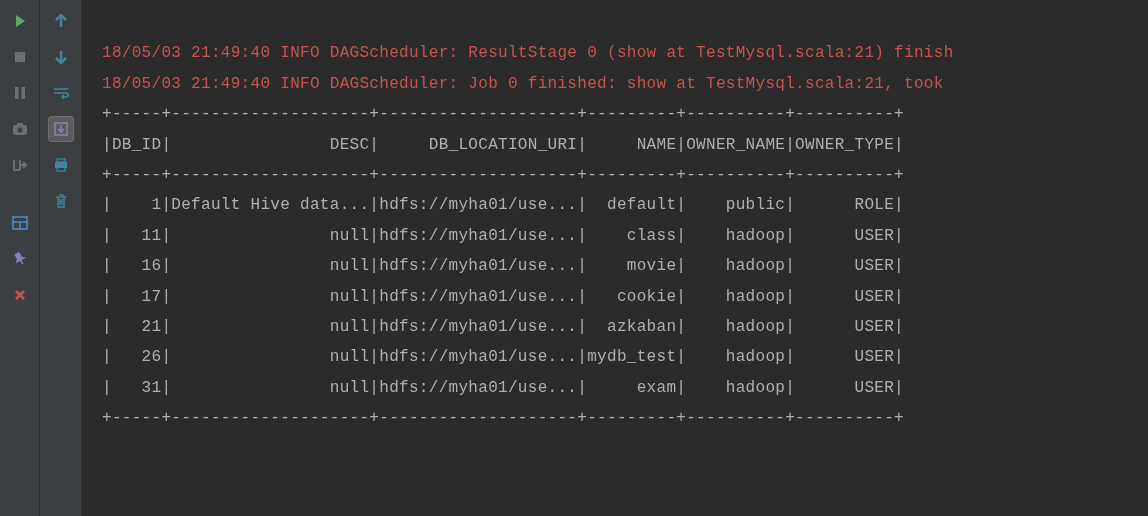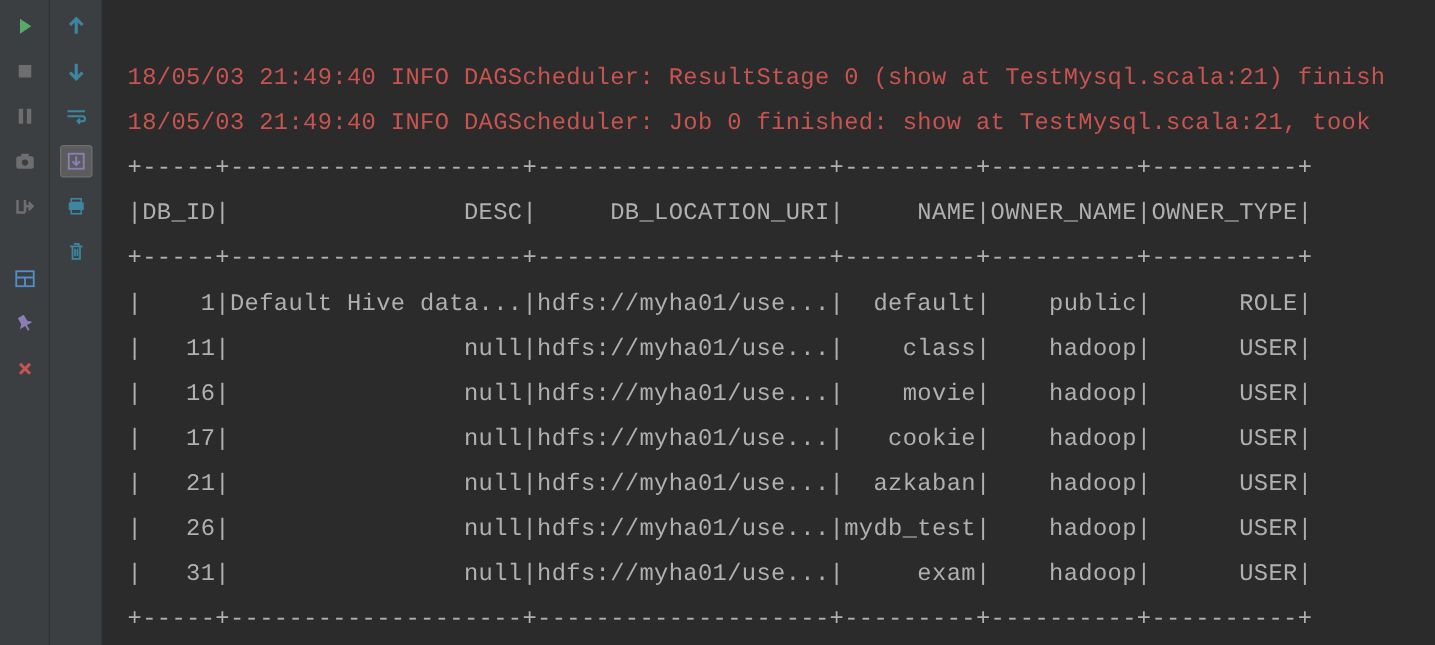--- a/index.html
+++ b/index.html
@@ -46,21 +46,21 @@
       border-radius: 3px;
     }
     .icon-btn.selected {
       background: #5c5c5c;
       border: 1px solid #6e6e6e;
     }
     .console {
       flex: 1;
       background: #2b2b2b;
       padding: 8px 0 4px 20px;
-      font-size: 19px;
+      font-size: 16px;
       line-height: 1.9;
       white-space: pre;
       overflow: hidden;
       color: #bbbbbb;
       letter-spacing: 0.3px;
     }
     .log-line {
       color: #c75450;
     }
     .table-line {

